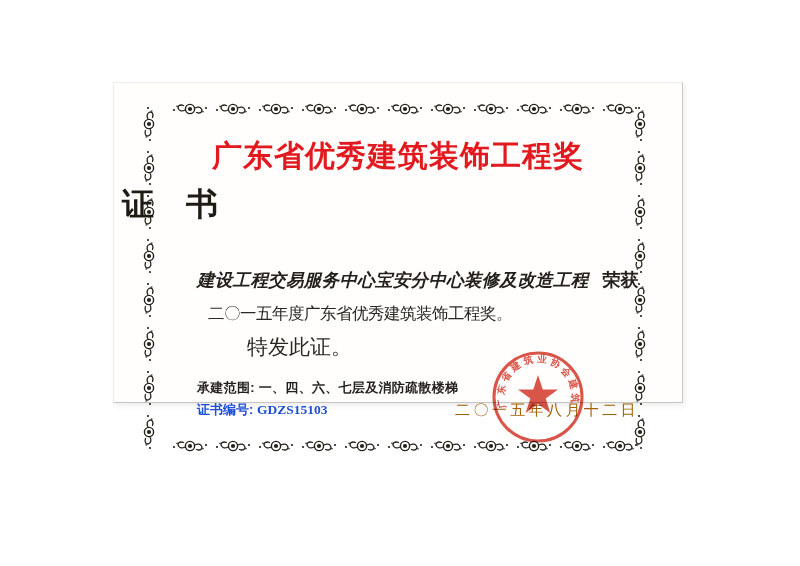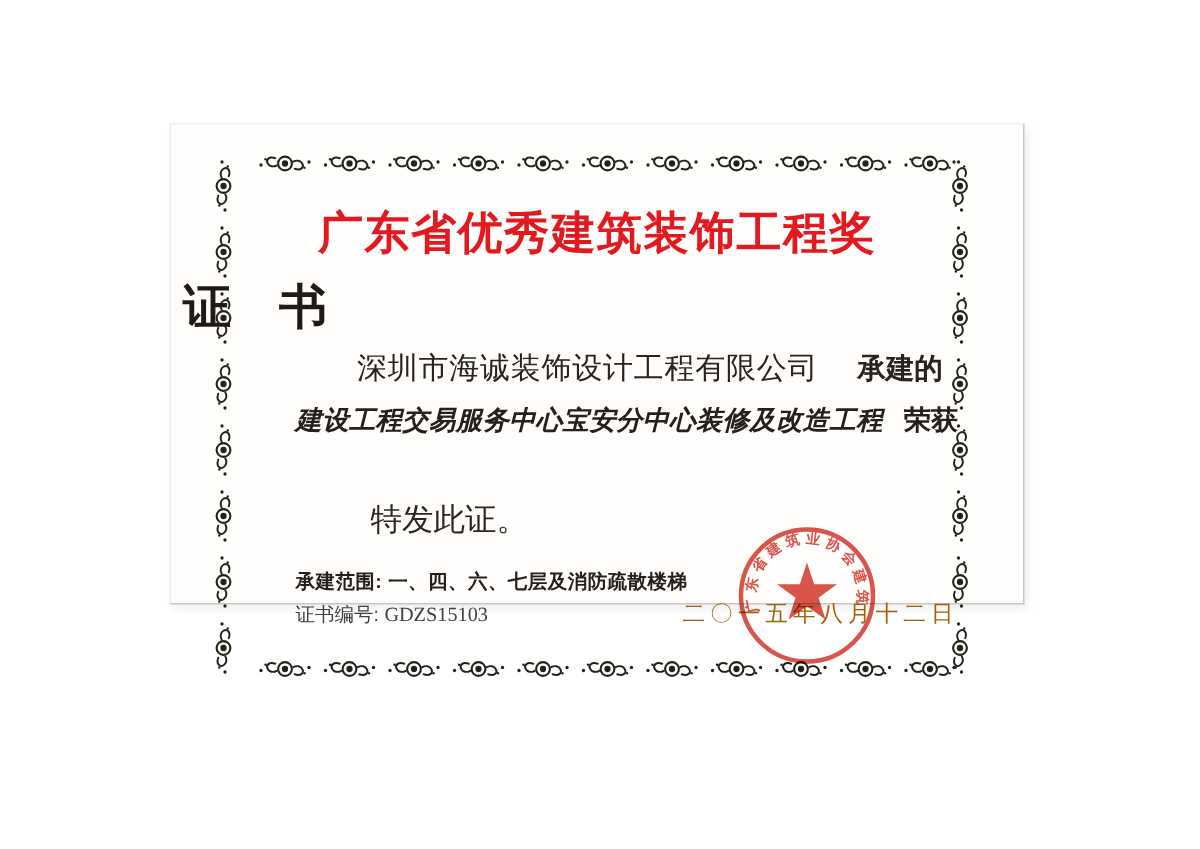--- a/index.html
+++ b/index.html
@@ -42,21 +42,21 @@
   }
   .line1 { left:124px; top:152px; color:#262320; }
   .company { font-family:"Liberation Serif", serif; font-size:20px; font-weight:500; letter-spacing:0.5px; }
   .line1-suffix { font-size:19px; font-weight:bold; margin-left:26px; }
   .line2 { left:83px; top:188px; color:#24211d; }
   .project { font-family:"Liberation Serif", serif; font-style:italic; font-weight:bold; font-size:17.5px; letter-spacing:0.3px; }
   .line2-suffix { font-style:normal; font-family:"Liberation Sans", sans-serif; font-size:18px; font-weight:bold; margin-left:14px;margin-top:21px; }
   .line3 { left:94px; top:221px; font-size:16.5px; color:#2a2722; letter-spacing:-0.5px; }
   .line4 { left:133px; top:252px; font-size:21px; color:#2a2722; }
   .scope { left:83px; top:298px; font-size:13px; font-weight:bold; color:#221f1c; letter-spacing:0.3px; }
-  .certno { left:83px; top:320px; font-size:13px; font-weight:normal; color:#404040;text-align:right; }
+  .certno { left:83px; top:320px; font-size:13px; font-weight:bold; color:#1d4ed8;text-align:right; }
   .certno .serifval { font-family:"Liberation Serif", serif; font-size:13.5px; }
   .date { left:341px; top:319px; font-size:15px; letter-spacing:3.4px; color:#a16207; font-weight:500; }
   .seal {
     position:absolute; left:376px; top:266px; width:96px; height:96px;
     mix-blend-mode:multiply; opacity:0.92;
   }
 </style>
 </head>
 <body>
 
@@ -523,28 +523,26 @@
     <circle cx="3" cy="8" r="1.1" fill="#23221a"></circle>
     <circle cx="35" cy="6" r="1.1" fill="#23221a"></circle>
     <circle cx="6" cy="4.2" r="0.8" fill="#23221a"></circle>
     <circle cx="32" cy="9.8" r="0.8" fill="#23221a"></circle>
   </svg>
     </div>
 
   <div class="abs title">广东省优秀建筑装饰工程奖</div>
   <div class="abs subtitle">证　书</div>
 
-  <div class="abs line1">
-    <span class="company">深圳市海诚装饰设计工程有限公司</span><span class="line1-suffix">承建的</span>
-  </div>
 
   <div class="abs line2">
     <span class="project">建设工程交易服务中心宝安分中心装修及改造工程</span><span class="line2-suffix">荣获</span>
   </div>
 
+  <div class="abs line3">二〇一五年度广东省优秀建筑装饰工程奖。</div>
   <div class="abs line4">特发此证。</div>
 
   <div class="abs scope">
     <span>承建范围:</span>
     <span>一、四、六、七层及消防疏散楼梯</span>
   </div>
 
   <div class="abs certno">
     <span>证书编号:</span>
     <span class="serifval">GDZS15103</span>

